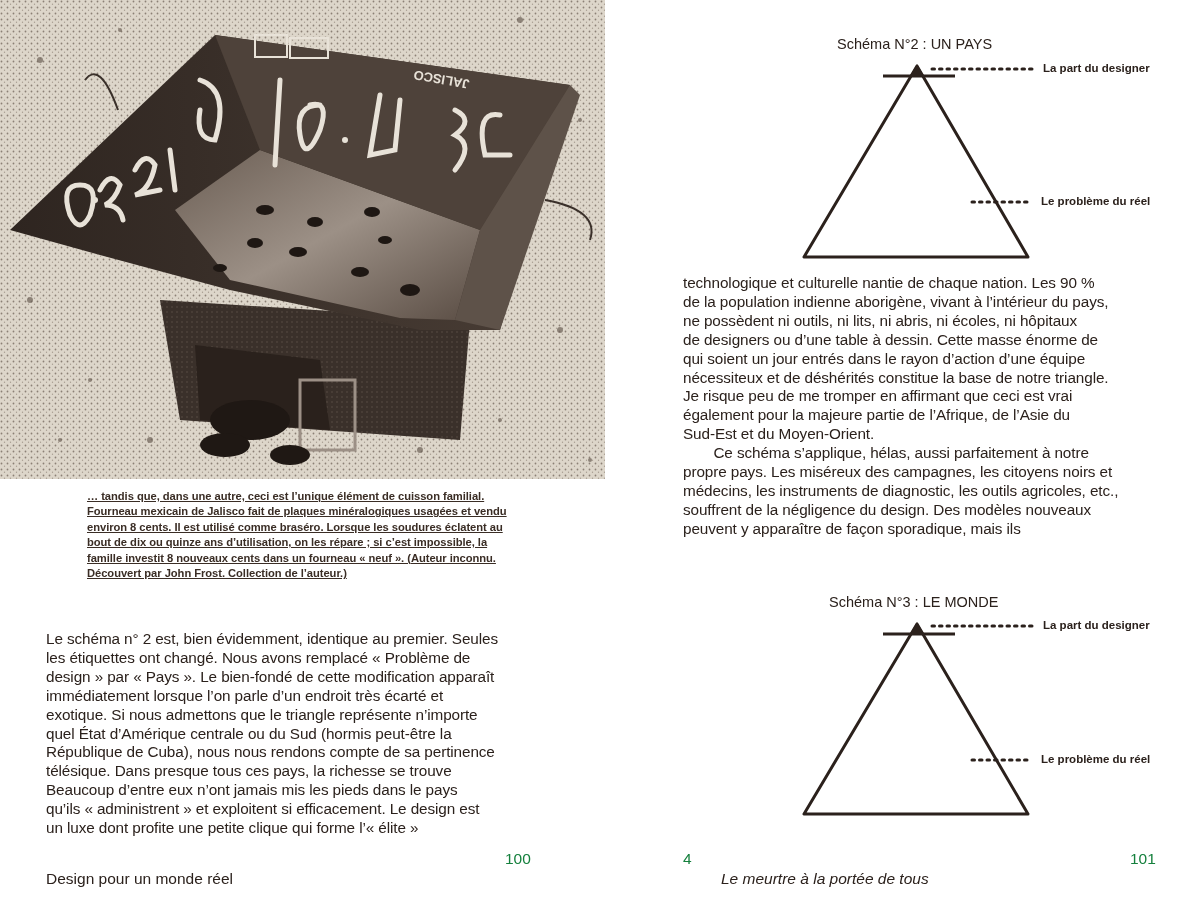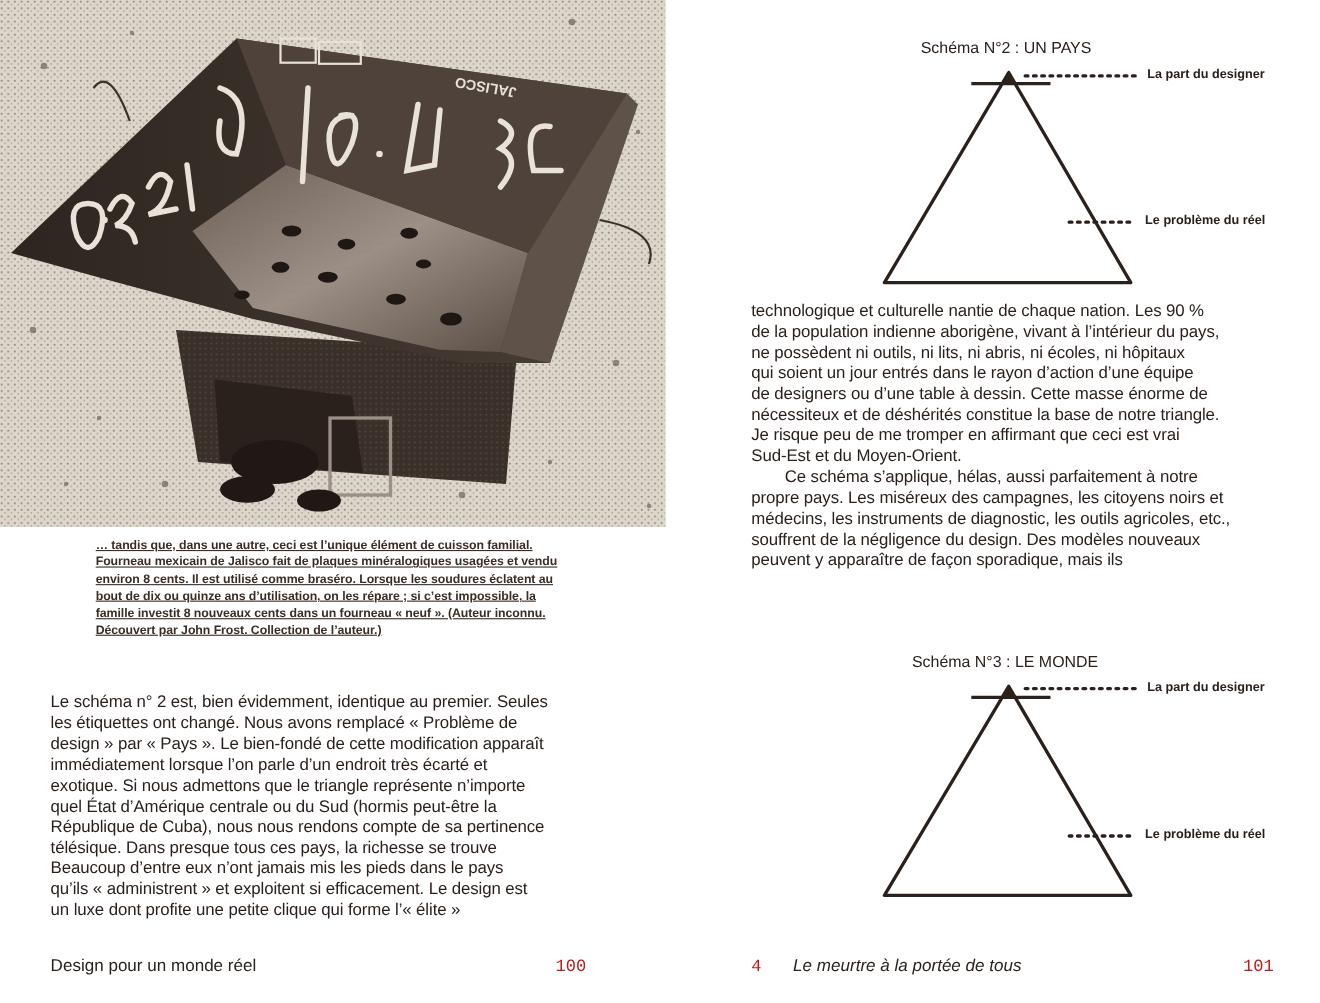--- a/index.html
+++ b/index.html
@@ -33,21 +33,21 @@
 
     .schema-title {
       position: absolute; font-size: 14.5px; color: #2b211c; white-space: nowrap;
     }
     .schema-label {
       position: absolute; font-size: 11.5px; font-weight: bold; color: #2b211c; white-space: nowrap;
     }
     .diagram { position: absolute; left: 0; top: 0; }
 
     .footer-title { position: absolute; top: 870px; font-size: 15.5px; color: #2b211c; white-space: nowrap; }
-    .folio { position: absolute; top: 870px; font-size: 15.5px; color: #b91c1c; font-family: Liberation Mono, monospace; }
+    .folio { position: absolute; top: 850px; font-size: 15.5px; color: #15803d; }
   </style>
 </head>
 <body>
 
 <div class="page page-left">
 
   <div class="photo">
     <svg width="605" height="479" viewBox="0 0 605 479" xmlns="http://www.w3.org/2000/svg">
       <defs>
         <pattern id="grain" width="6" height="6" patternUnits="userSpaceOnUse">
@@ -182,24 +182,25 @@
     <line x1="332" y1="69" x2="432" y2="69" stroke="#2b211c" stroke-width="3" stroke-dasharray="2.5 5" stroke-linecap="round"></line>
     <line x1="372" y1="202" x2="428" y2="202" stroke="#2b211c" stroke-width="3" stroke-dasharray="2.5 5" stroke-linecap="round"></line>
   </svg>
   <div class="schema-label" style="left:443px; top:62px;">La part du designer</div>
   <div class="schema-label" style="left:441px; top:195px;">Le problème du réel</div>
 
   <div class="body-text right-body">
     <span class="line">technologique et culturelle nantie de chaque nation. Les 90 %</span>
     <span class="line">de la population indienne aborigène, vivant à l’intérieur du pays,</span>
     <span class="line">ne possèdent ni outils, ni lits, ni abris, ni écoles, ni hôpitaux</span>
+    <span class="line">de designers ou d’une table à dessin. Cette masse énorme de</span>
     <span class="line">qui soient un jour entrés dans le rayon d’action d’une équipe</span>
-    <span class="line">de designers ou d’une table à dessin. Cette masse énorme de</span>
     <span class="line">nécessiteux et de déshérités constitue la base de notre triangle.</span>
     <span class="line">Je risque peu de me tromper en affirmant que ceci est vrai</span>
+    <span class="line">également pour la majeure partie de l’Afrique, de l’Asie du</span>
     <span class="line">Sud-Est et du Moyen-Orient.</span>
     <span class="line">  Ce schéma s’applique, hélas, aussi parfaitement à notre</span>
     <span class="line">propre pays. Les miséreux des campagnes, les citoyens noirs et</span>
     <span class="line">médecins, les instruments de diagnostic, les outils agricoles, etc.,</span>
     <span class="line">souffrent de la négligence du design. Des modèles nouveaux</span>
     <span class="line">peuvent y apparaître de façon sporadique, mais ils</span>
   </div>
 
   <div class="schema-title" style="left:229px; top:594px;">Schéma N°3 : LE MONDE</div>
   <svg class="diagram" style="top:600px;" width="600" height="230" viewBox="0 600 600 230">

